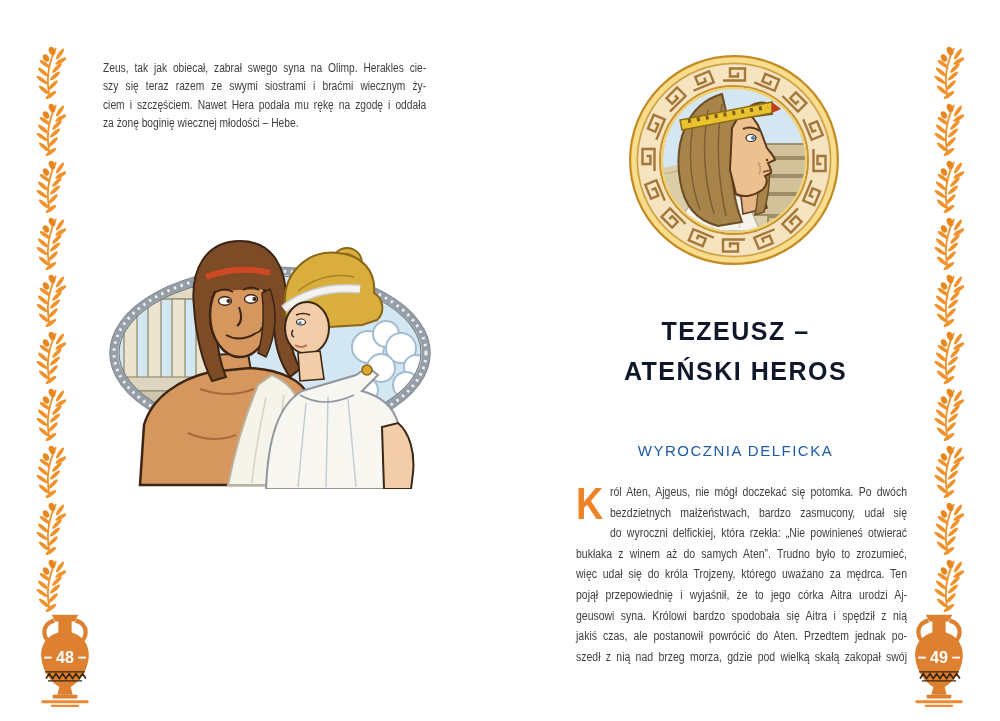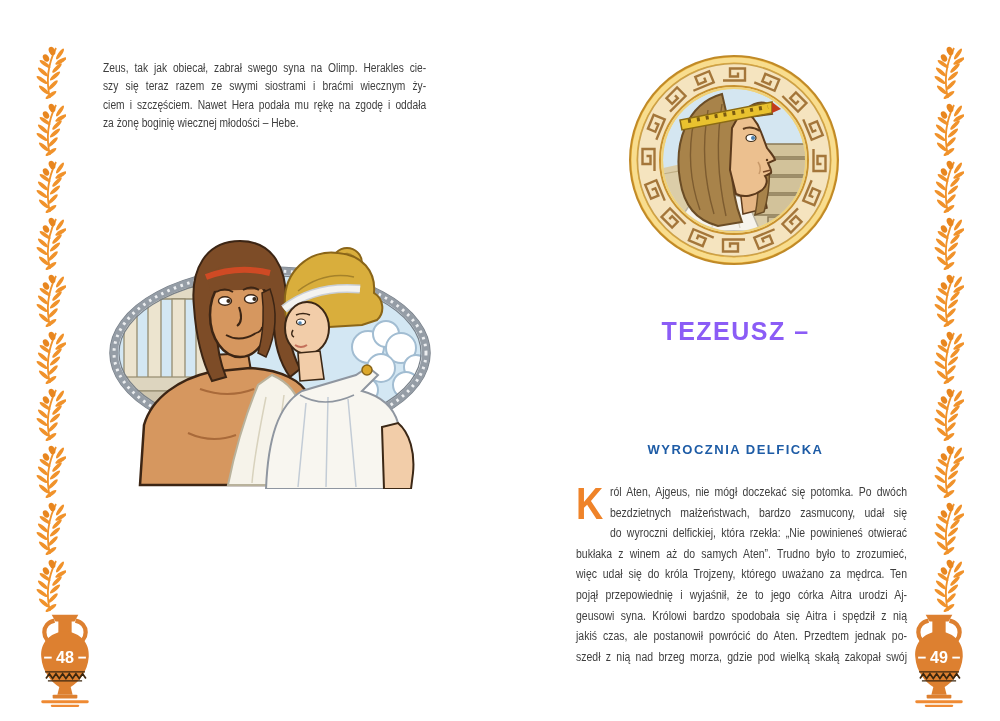--- a/index.html
+++ b/index.html
@@ -11,24 +11,24 @@
   .abs{position:absolute;}
   
   .para{position:absolute;color:#3e3e3e;font-size:12.5px;}
   #left-para{left:103px;top:59px;width:395px;transform:scaleX(0.818);transform-origin:0 0;line-height:18.3px;}
   #right-para{left:576px;top:482px;width:395px;transform:scaleX(0.838);transform-origin:0 0;line-height:20.6px;}
   .jlines > div{text-align:justify;text-align-last:justify;}
   .jlines.last-left > div:last-child{text-align-last:left;}
   .dropcap{float:left;font-size:45px;line-height:40px;height:40px;font-weight:bold;color:#ef8329;margin:2px 8px 0 0;}
   
   #title{position:absolute;left:563px;top:311px;width:345px;text-align:center;
-         color:#8b5cf6;font-weight:bold;font-size:25px;line-height:40px;letter-spacing:1.5px;}
+         color:#0f172a;font-weight:bold;font-size:25px;line-height:40px;letter-spacing:1.5px;}
   #title > div{text-align:center;text-align-last:center;}
   #subtitle{position:absolute;left:563px;top:442px;width:345px;text-align:center;
-            color:#1e5ca6;font-weight:bold;font-size:13px;letter-spacing:1.5px;}
+            color:#1e5ca6;font-weight:normal;font-size:15px;letter-spacing:1.5px;}
   .amph-num{font-size:17px;font-weight:bold;fill:#ffffff;font-family:"Liberation Sans","DejaVu Sans",sans-serif;}
 </style>
 </head>
 <body>
 
 <svg width="0" height="0" style="position:absolute" aria-hidden="true">
   <defs>
     <g id="sprig">
       <path d="M20,4 C12,20 10,38 14,54" stroke="#f0922b" stroke-width="1.8" fill="none"></path>
       <ellipse cx="16" cy="7" rx="3" ry="4.4" fill="#e8861f" transform="rotate(-25 16 7)"></ellipse>
@@ -266,20 +266,21 @@
       <path d="M9,-31 Q17,-35 26,-29" fill="none" stroke="#5c3a1c" stroke-width="2"></path>
       <path d="M-52,-30 L-54,-40 L38,-58 L38,-47 Z" fill="#e9c22f" stroke="#8a6a14" stroke-width="1.5"></path>
       <path d="M-46,-39 L34,-53" stroke="#7a5a10" stroke-width="4" stroke-dasharray="3 6"></path>
       <path d="M38,-58 L47,-51 L38,-47 Z" fill="#c23b1c"></path>
     </g>
   </g>
 </svg>
 
 <div id="title">
     <div>TEZEUSZ –</div>
+    <div>ATEŃSKI HEROS</div>
   </div>
 
 <div id="subtitle">WYROCZNIA DELFICKA</div>
 
 <div id="right-para" class="para">
   <span class="dropcap">K</span>
   <div class="jlines">
       <div>ról Aten, Ajgeus, nie mógł doczekać się potomka. Po dwóch</div>
       <div>bezdzietnych małżeństwach, bardzo zasmucony, udał się</div>
       <div>do wyroczni delfickiej, która rzekła: „Nie powinieneś otwierać</div>

